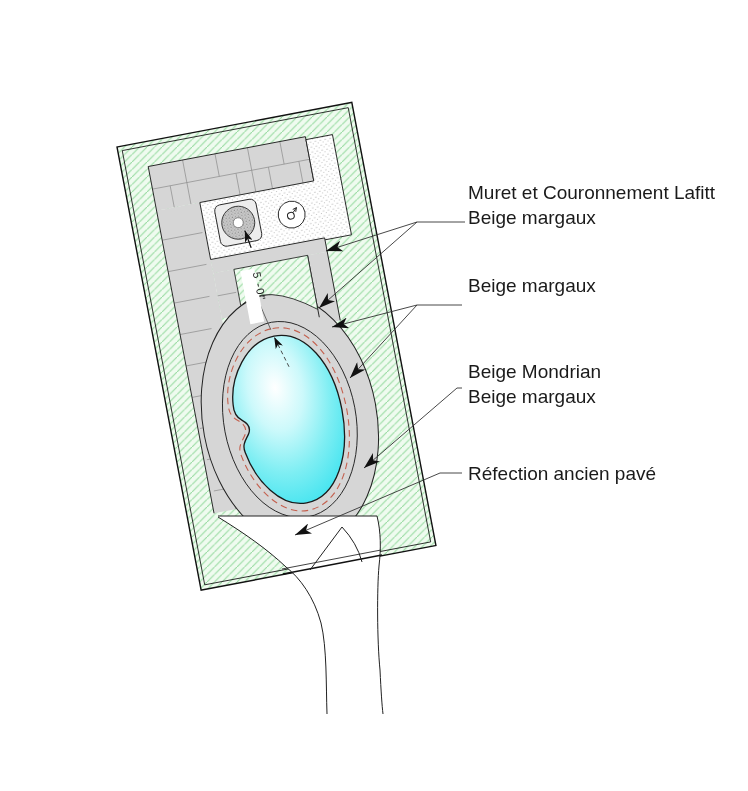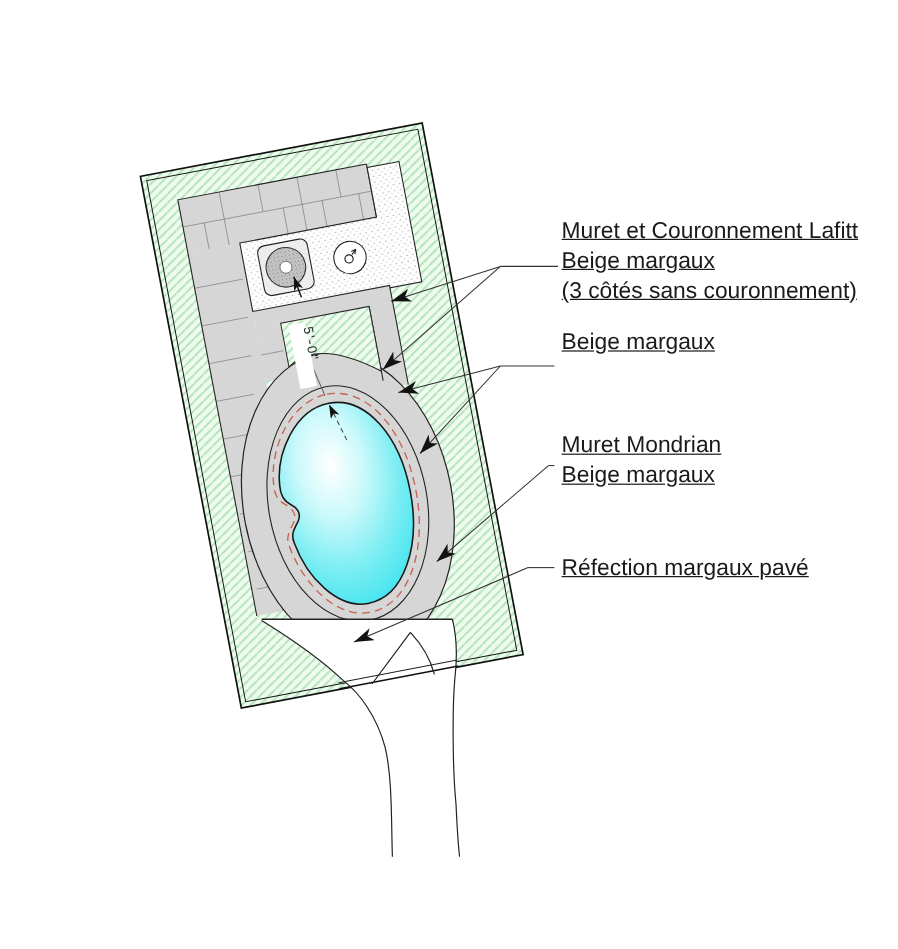--- a/index.html
+++ b/index.html
@@ -2,21 +2,21 @@
 <html><head>
 <meta charset="utf-8">
 <style>
   html,body{margin:0;padding:0;background:#ffffff;}
   body{width:748px;height:791px;position:relative;overflow:hidden;
        font-family:"Liberation Sans", sans-serif;}
   #stage{position:absolute;left:0;top:0;width:748px;height:791px;}
   svg{position:absolute;left:0;top:0;}
   .ann{position:absolute;left:468px;color:#1a1a1a;font-size:19px;line-height:25px;
        white-space:nowrap;}
-  .ann div{height:25px;text-decoration:underline;}
+  .ann div{height:25px;}
 </style>
 </head>
 <body>
 
 <div id="stage">
 <svg width="748" height="791" viewBox="0 0 748 791">
   <defs>
     <pattern id="hatch" width="7.5" height="7.5" patternUnits="userSpaceOnUse" patternTransform="rotate(10.75)">
       <rect width="7.5" height="7.5" fill="#effbef"></rect>
       <line x1="0" y1="7.5" x2="7.5" y2="0" stroke="#98dba2" stroke-width="1.1"></line>
@@ -122,25 +122,24 @@
     <line x1="462" y1="388" x2="457" y2="388"></line>
     <line x1="457" y1="388" x2="364" y2="468" marker-end="url(#arrowB)"></line>
     <line x1="462" y1="473" x2="440" y2="473"></line>
     <line x1="440" y1="473" x2="295" y2="535" marker-end="url(#arrowB)"></line>
   </g>
 </svg>
 
 <div class="ann" style="top:180px">
   <div>Muret et Couronnement Lafitt</div>
   <div>Beige margaux</div>
-  <div>(3 côtés sans couronnement)</div>
 </div>
 <div class="ann" style="top:273px">
   <div>Beige margaux</div>
 </div>
 <div class="ann" style="top:359px">
-  <div>Muret Mondrian</div>
+  <div>Beige Mondrian</div>
   <div>Beige margaux</div>
 </div>
 <div class="ann" style="top:461px">
-  <div>Réfection margaux pavé</div>
+  <div>Réfection ancien pavé</div>
 </div>
 </div>
 
 </body></html>

